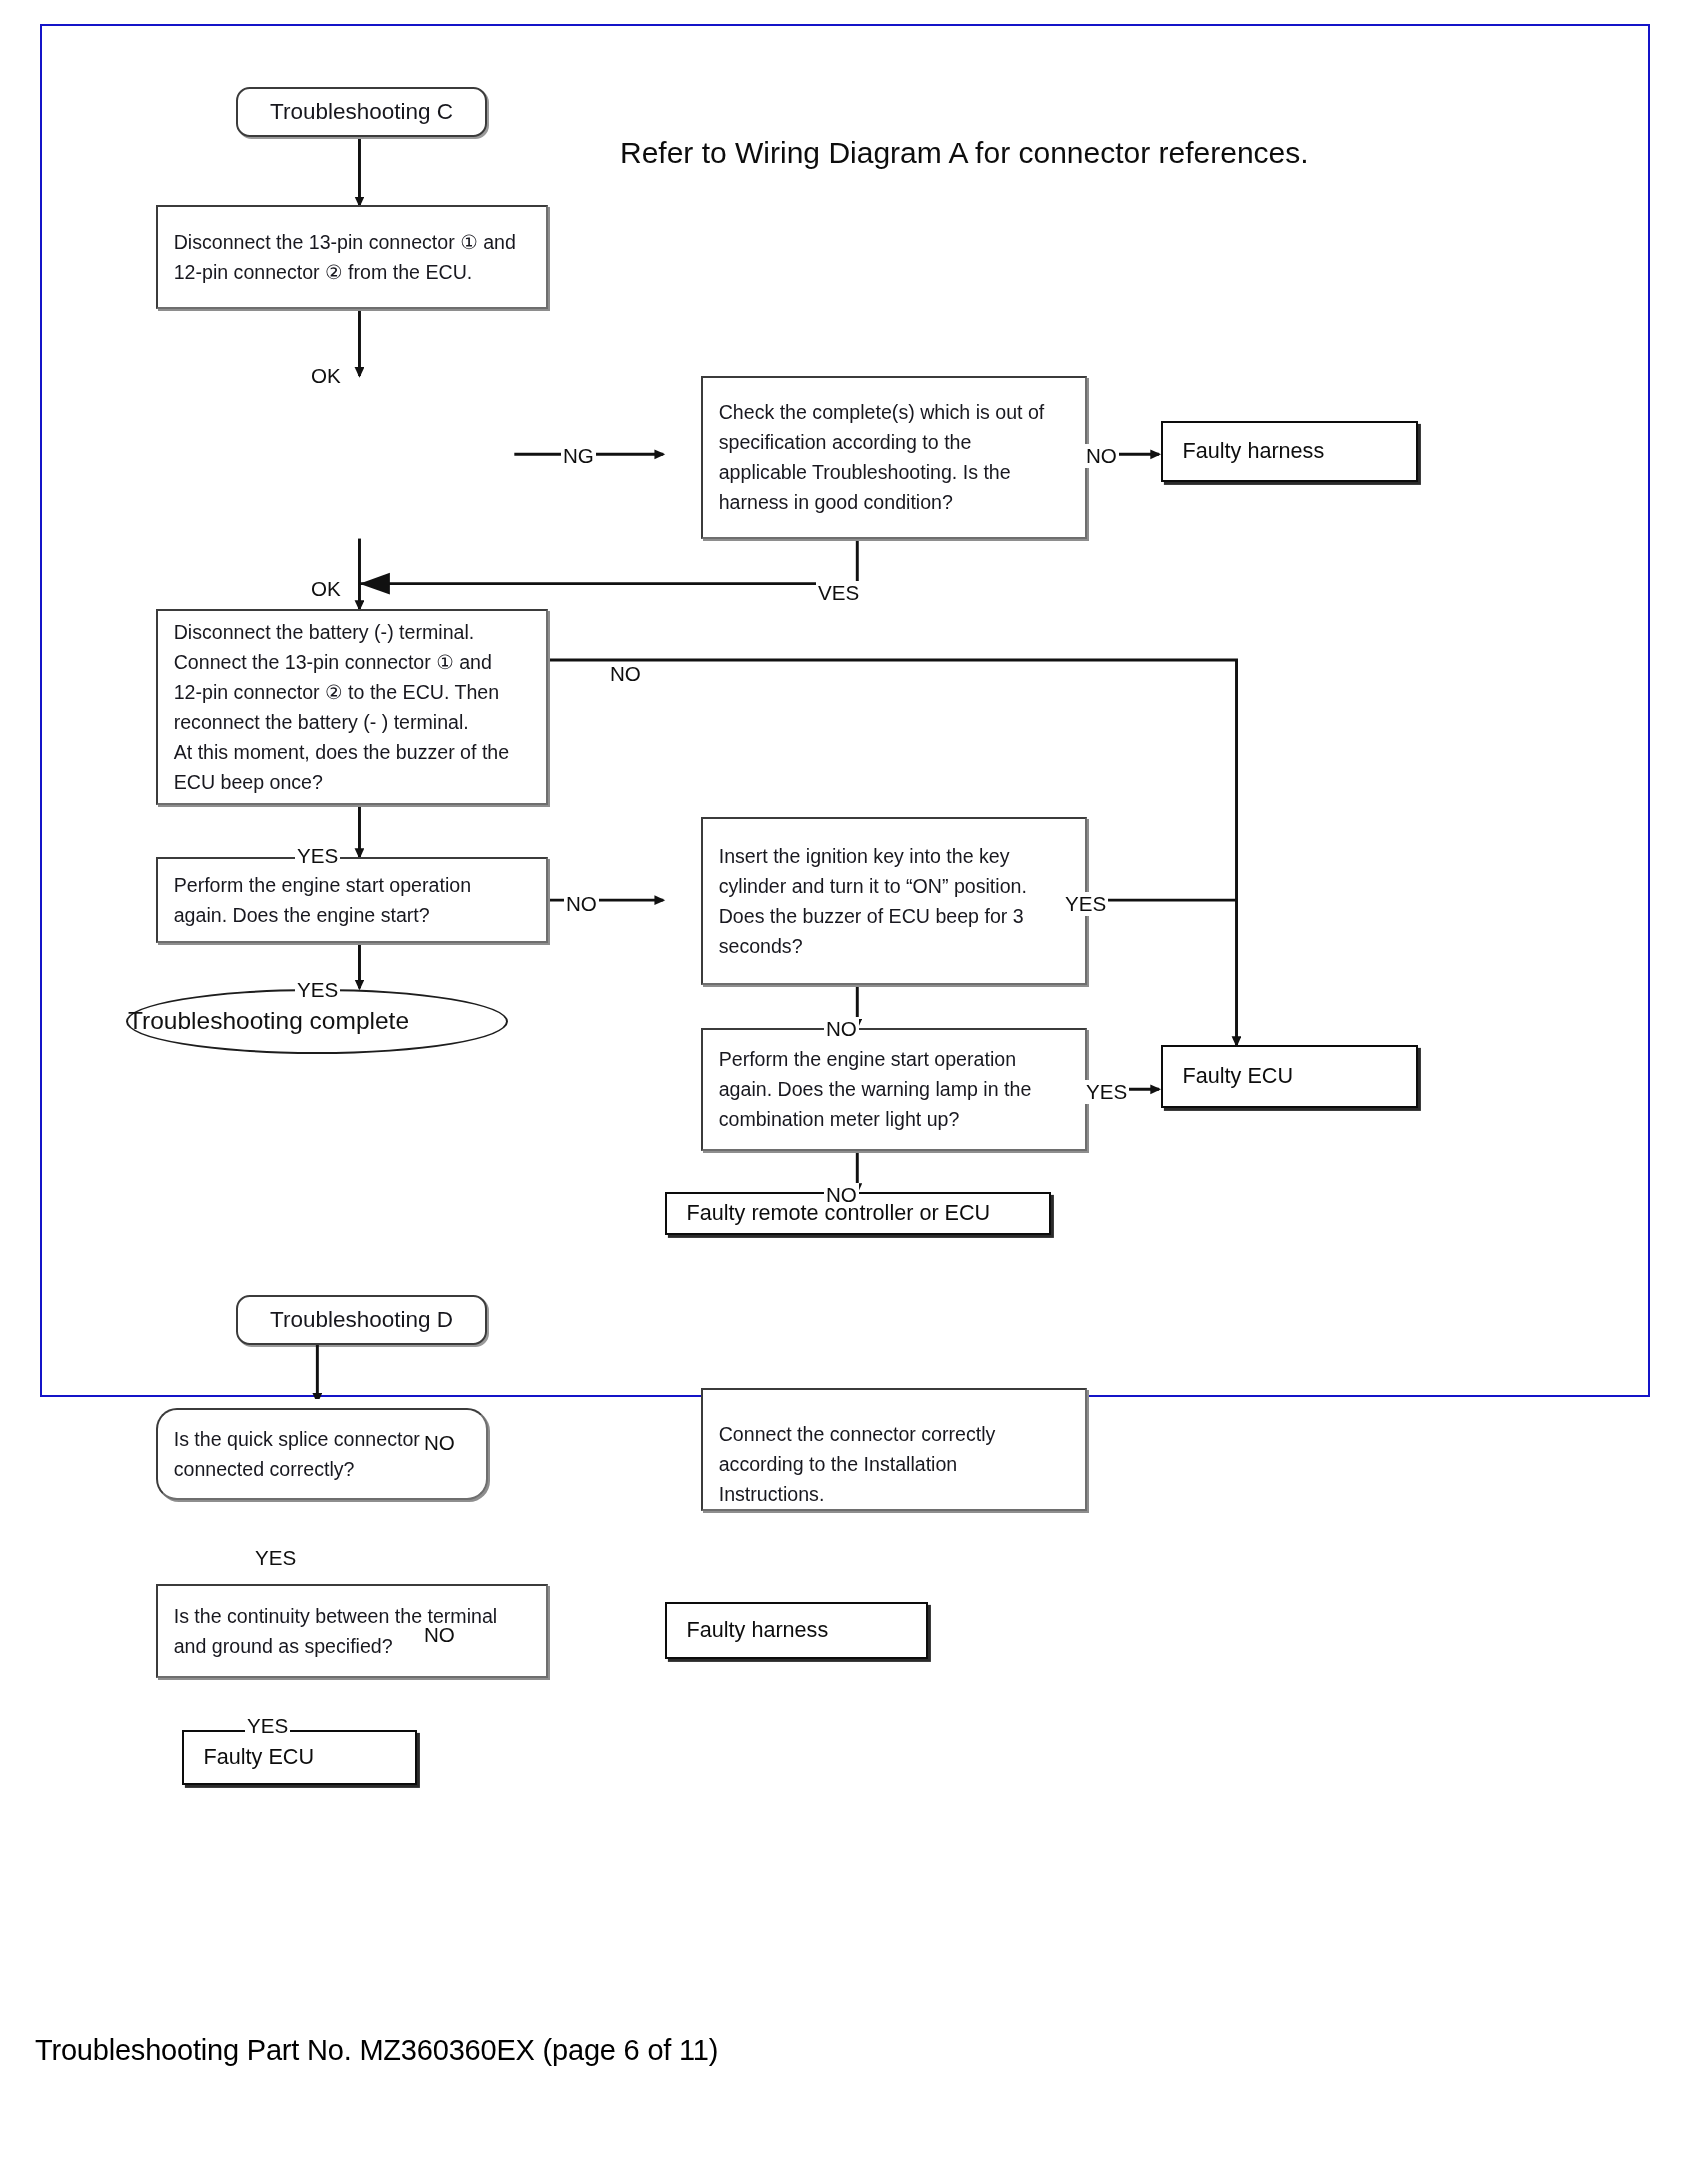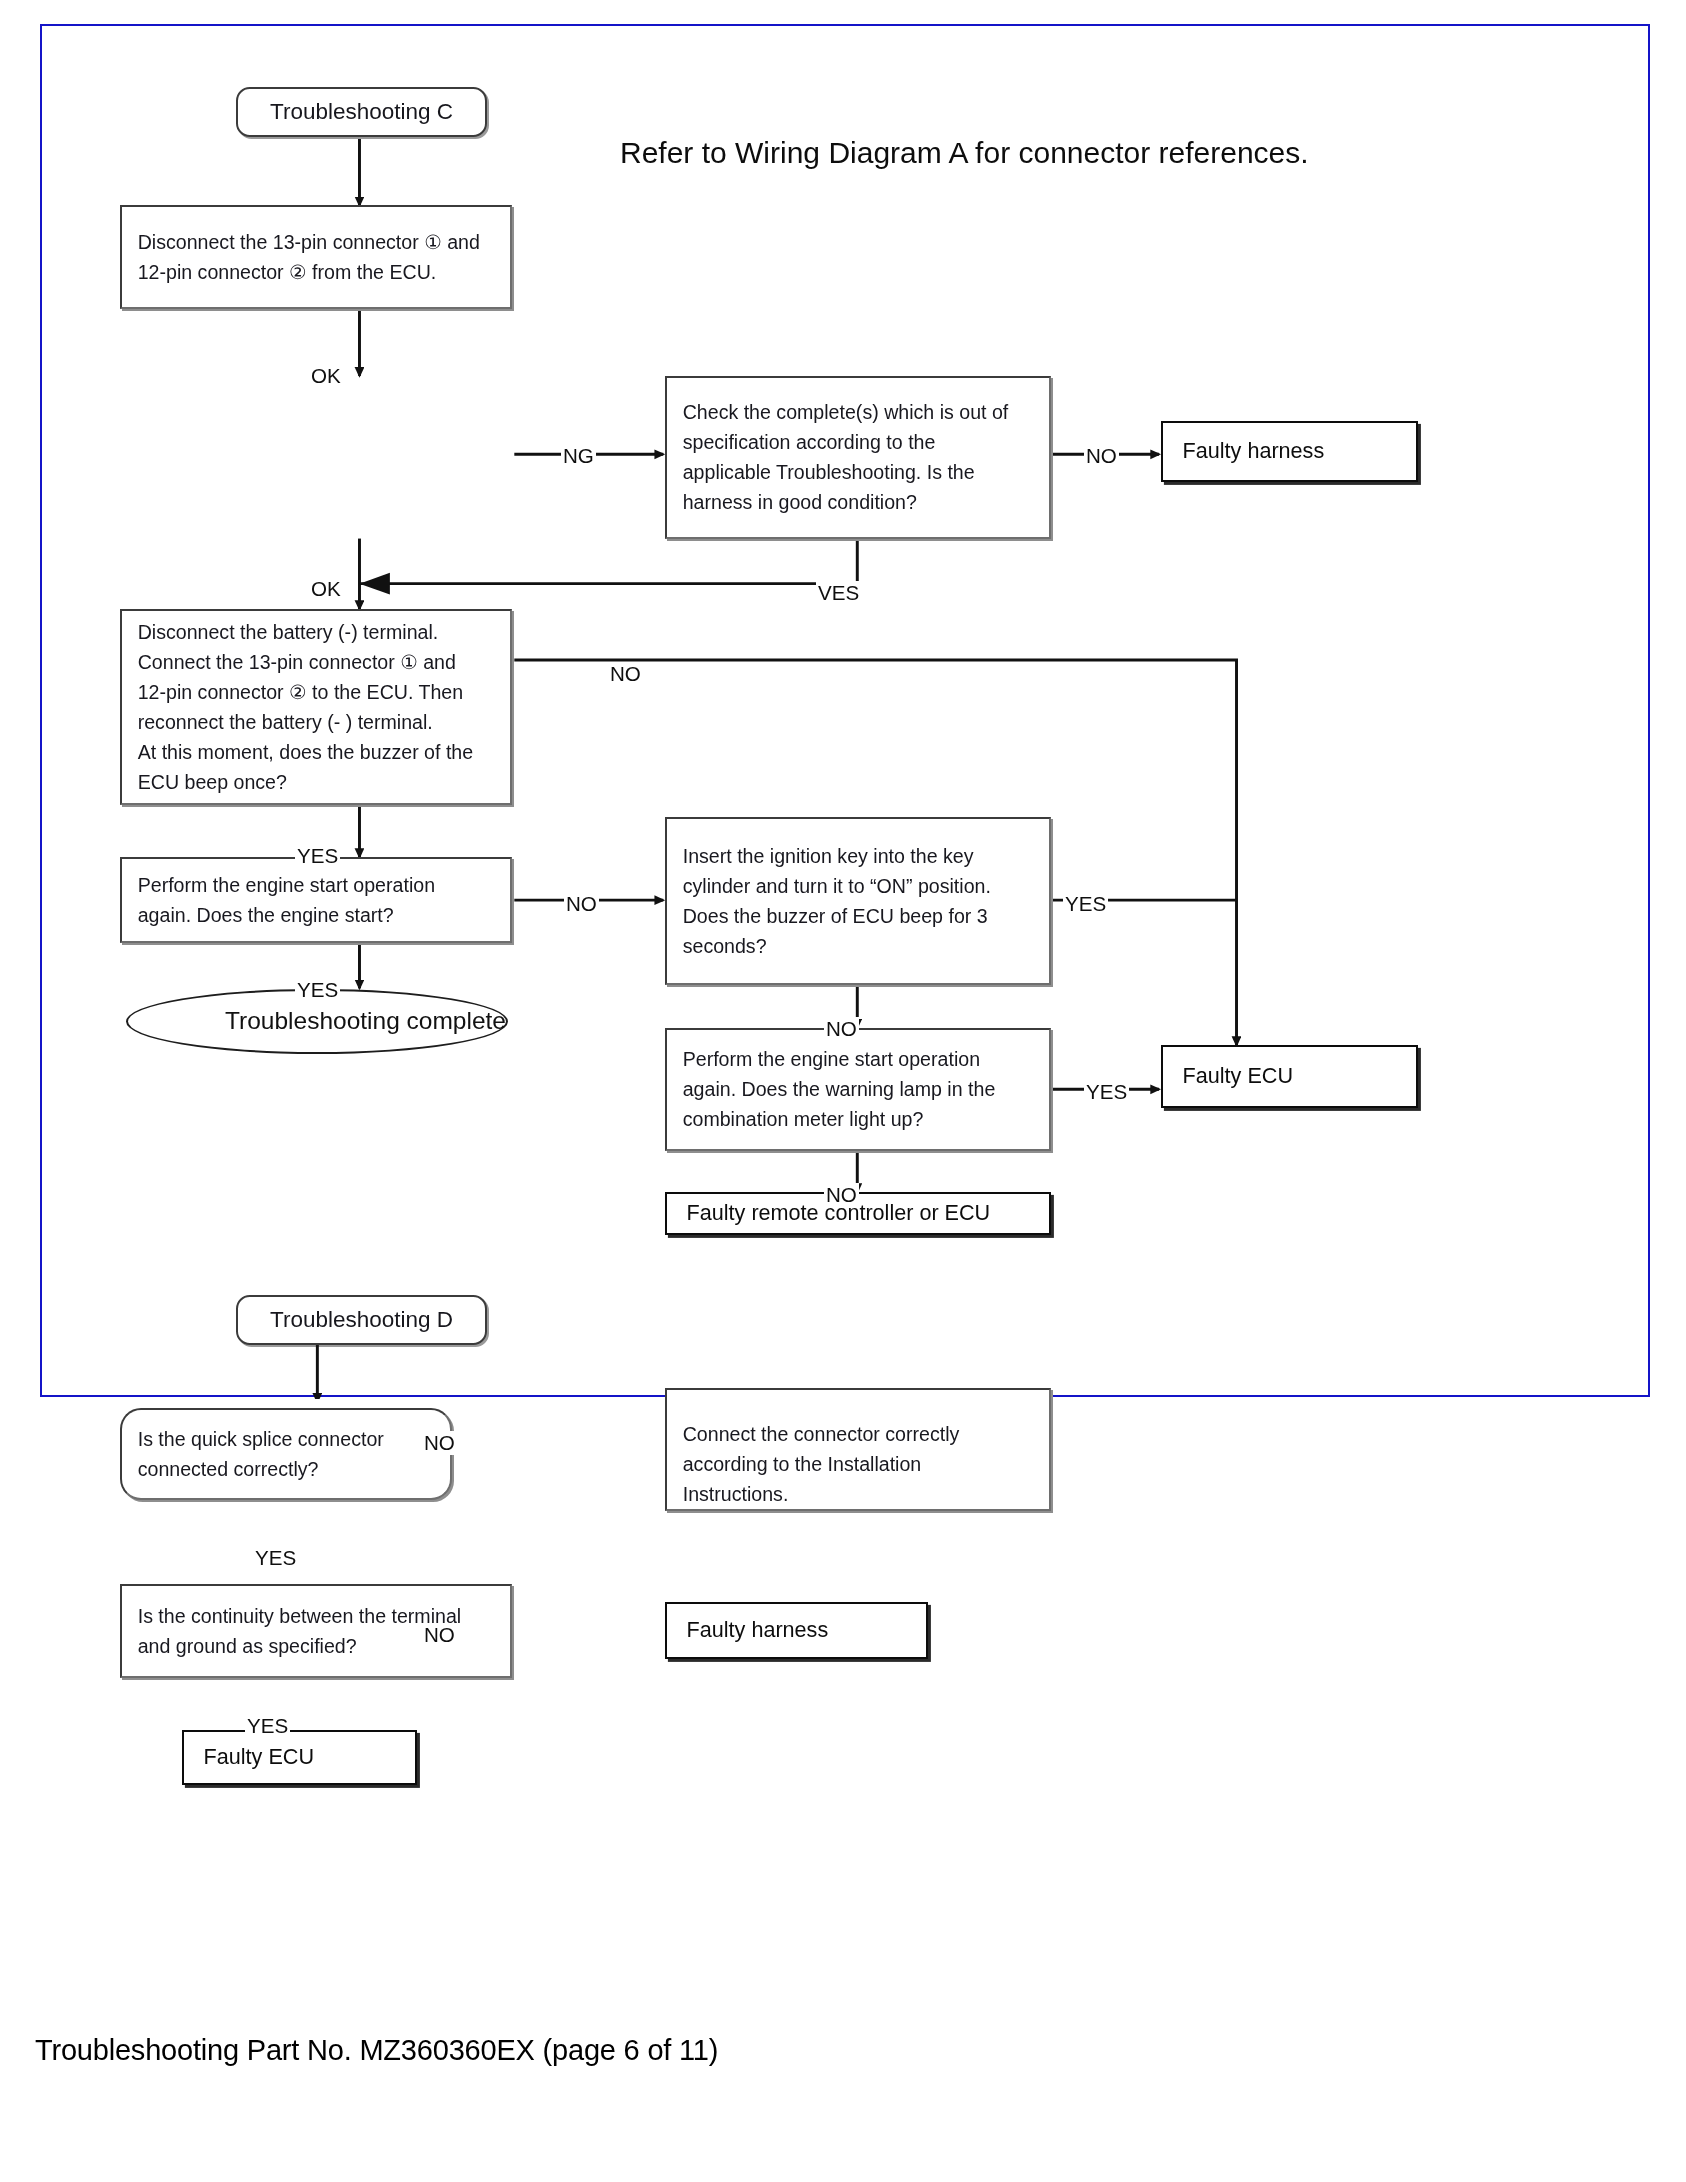--- a/index.html
+++ b/index.html
@@ -49,36 +49,37 @@
   
   .box{
     border:2px solid #3b3b3b;
     border-right-color:#6e6e6e;
     border-bottom-color:#6e6e6e;
     box-shadow:2px 2px 0 0 #8e8e8e;
     padding:0 15.7px;
     font-size:19.6px;
     line-height:30px;
     color:#18181f;
+    margin-left:36px;
   }
   
   .rounded{
     border:2px solid #3b3b3b;
     border-radius:13.7px;
     box-shadow:2px 2px 0 0 #9a9a9a;
     align-items:center;
     justify-content:center;
     font-size:22.5px;
     color:#17171d;
   }
   
   .ellipse{
     border:2px solid #1d1d1d;
     border-radius:50%;
-    align-items:flex-end;
+    align-items:flex-start;
     justify-content:center;
     font-size:24.5px;
     color:#111;
   }
   
   .result{
     border:2.9px solid #0c0c0c;
     box-shadow:2.9px 2.9px 0 0 #2a2a2a;
     padding:0 19.6px;
     font-size:21.6px;

